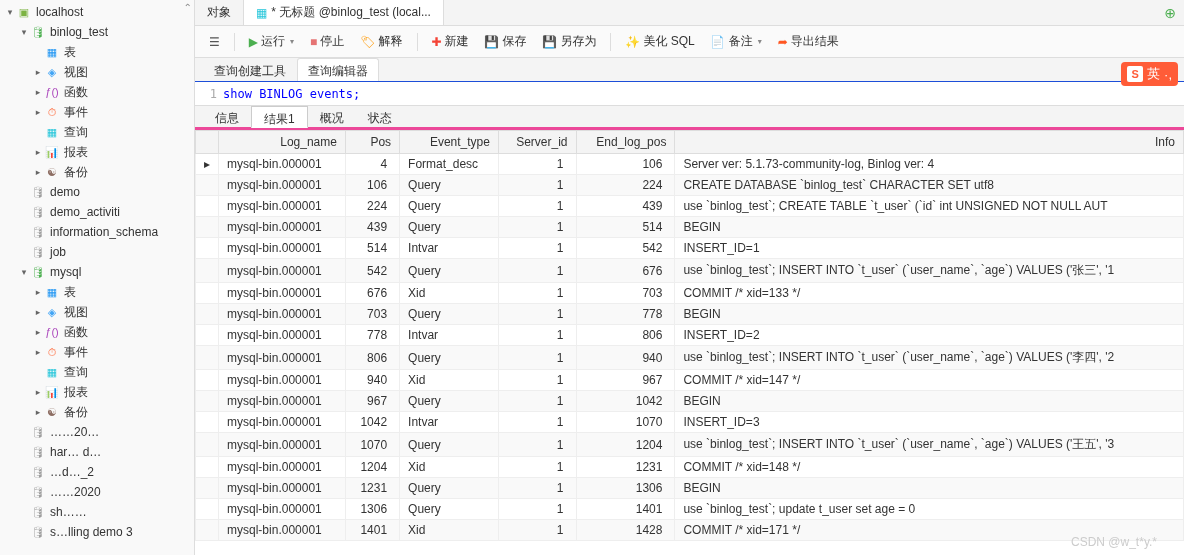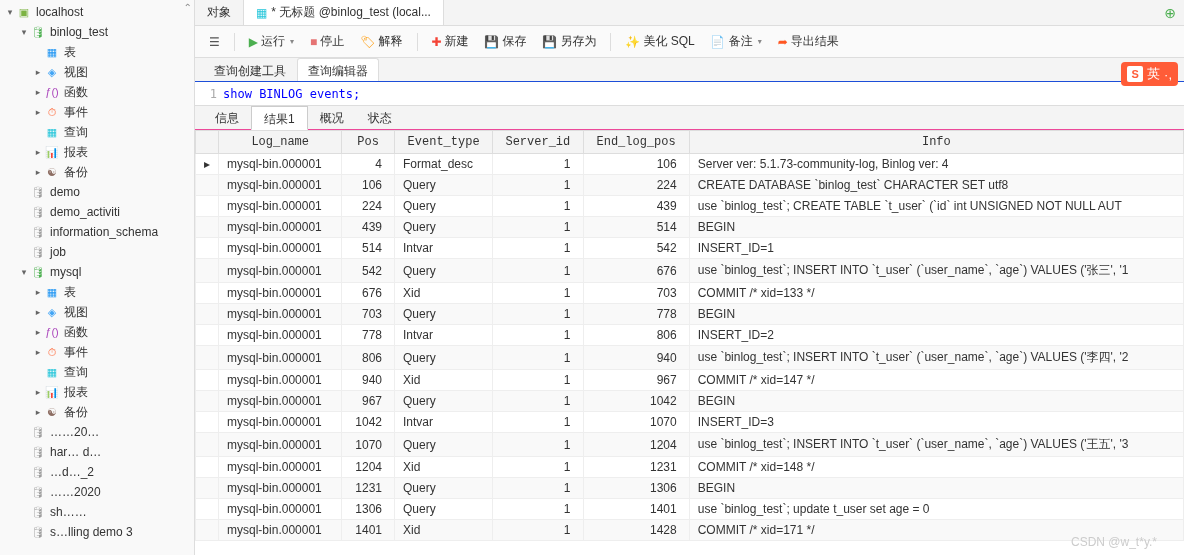--- a/index.html
+++ b/index.html
@@ -41,27 +41,27 @@
 
 .sub-tabs { height: 24px; background: #f4f4f4; display: flex; align-items: stretch; padding-left: 8px; border-bottom: 1px solid #1d4ed8; }
 .sub-tab { padding: 4px 10px; cursor: pointer; border: 1px solid transparent; border-bottom: none; }
 .sub-tab.active { background: #fff; border-color: #ddd; border-radius: 3px 3px 0 0; }
 
 .editor { height: 24px; background: #fff; border-bottom: 1px solid #ddd; display: flex; align-items: center; font-family: Consolas, monospace; font-size: 12px; }
 .gutter { width: 28px; text-align: right; color: #aaa; padding-right: 6px; }
 .code { flex: 1; }
 .kw { color: #0000ff; } .kw2 { color: #0000ff; }
 
-.result-tabs { height: 24px; background: #f4f4f4; display: flex; align-items: stretch; padding-left: 8px; border-bottom: 1px solid #ec4899; }
+.result-tabs { height: 24px; background: #f4f4f4; display: flex; align-items: stretch; padding-left: 8px; border-bottom: 3px solid #ec4899; }
 .result-tab { padding: 4px 12px; cursor: pointer; }
 .result-tab.active { background: #fff; border: 1px solid #ccc; border-bottom: 1px solid #fff; margin-bottom: -1px; }
 
 .grid-wrap { flex: 1; overflow: auto; }
 .grid { width: 100%; border-collapse: collapse; font-size: 12px; }
-.grid th { background: #f4f4f4; text-align: center; padding: 4px 8px; border: 1px solid #ddd; font-weight: normal; color: #333; position: sticky; top: 0; font-family: Liberation Mono, monospace; }
+.grid th { background: #f4f4f4; text-align: right; padding: 4px 8px; border: 1px solid #ddd; font-weight: normal; color: #333; position: sticky; top: 0; }
 .grid td { padding: 3px 8px; border: 1px solid #eee; white-space: nowrap; overflow: hidden; text-overflow: ellipsis; }
 .grid tr:nth-child(even) td { background: #f9f9f9; }
 .grid td.num { text-align: right; padding-right: 12px; }
 .row-marker { width: 12px; text-align: center; color: #333; }
 
 
 .ime { position: fixed; right: 6px; top: 62px; background: #ff5c38; color: #fff; padding: 3px 6px; border-radius: 4px; font-size: 13px; display: flex; align-items: center; gap: 4px; }
 .ime-ic { background: #fff; color: #ff5c38; width: 16px; height: 16px; border-radius: 2px; display: inline-flex; align-items: center; justify-content: center; font-weight: bold; font-size: 11px; }
 
 

